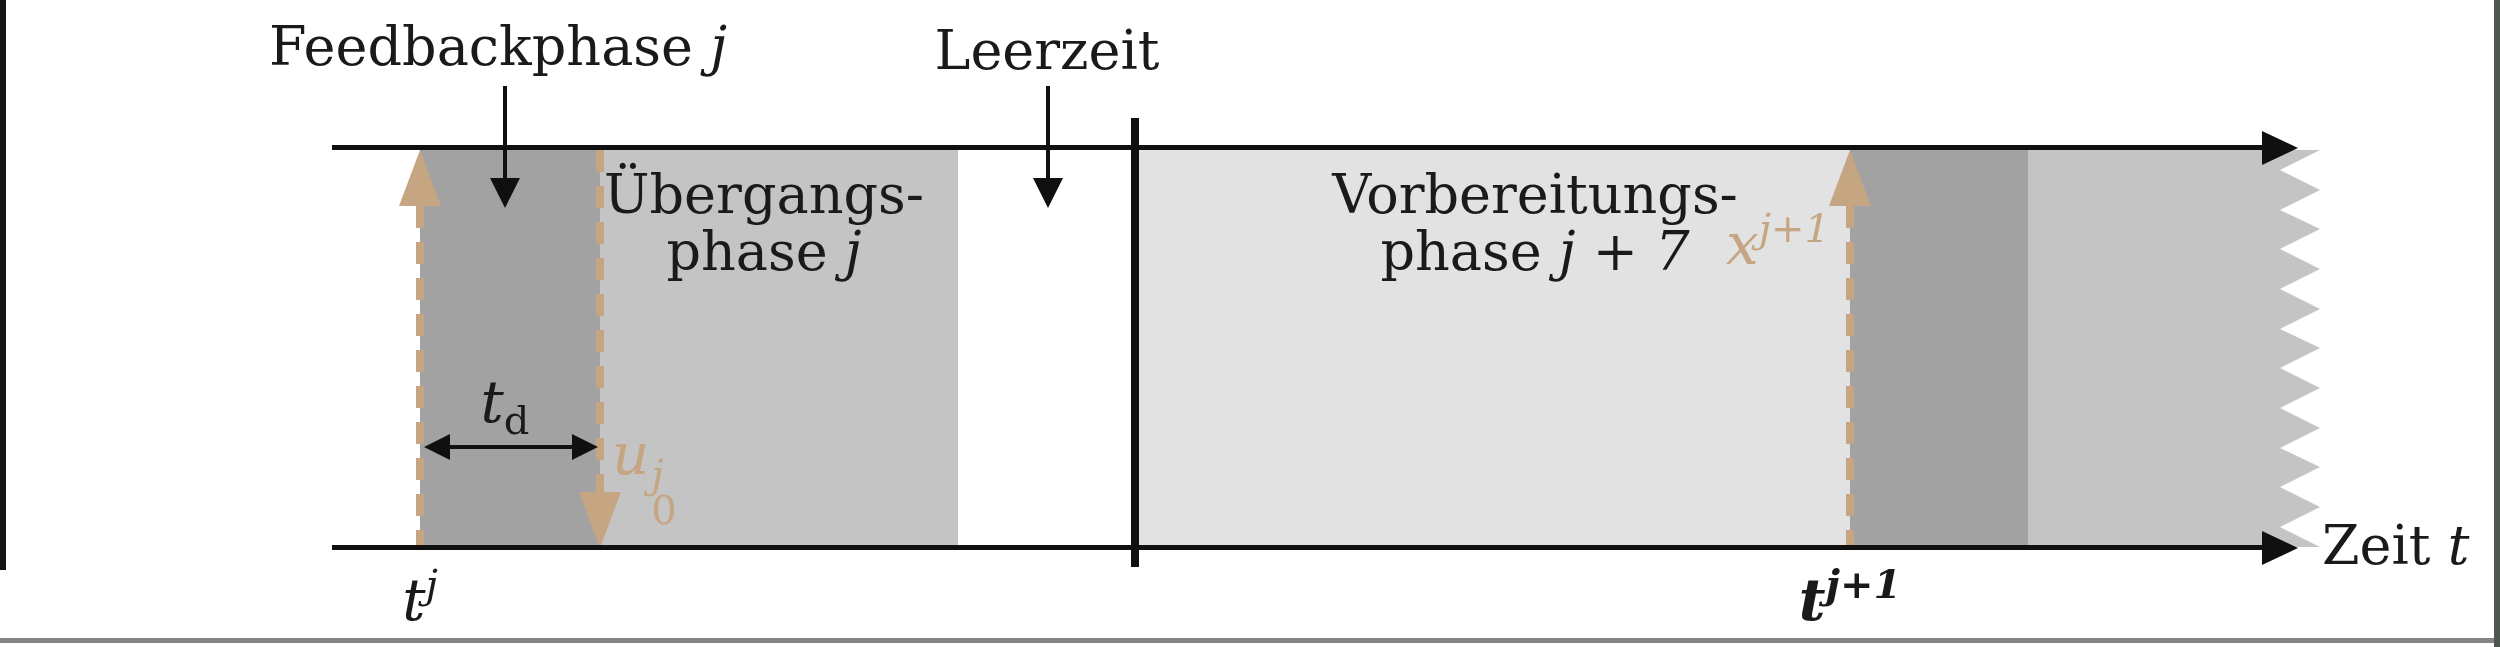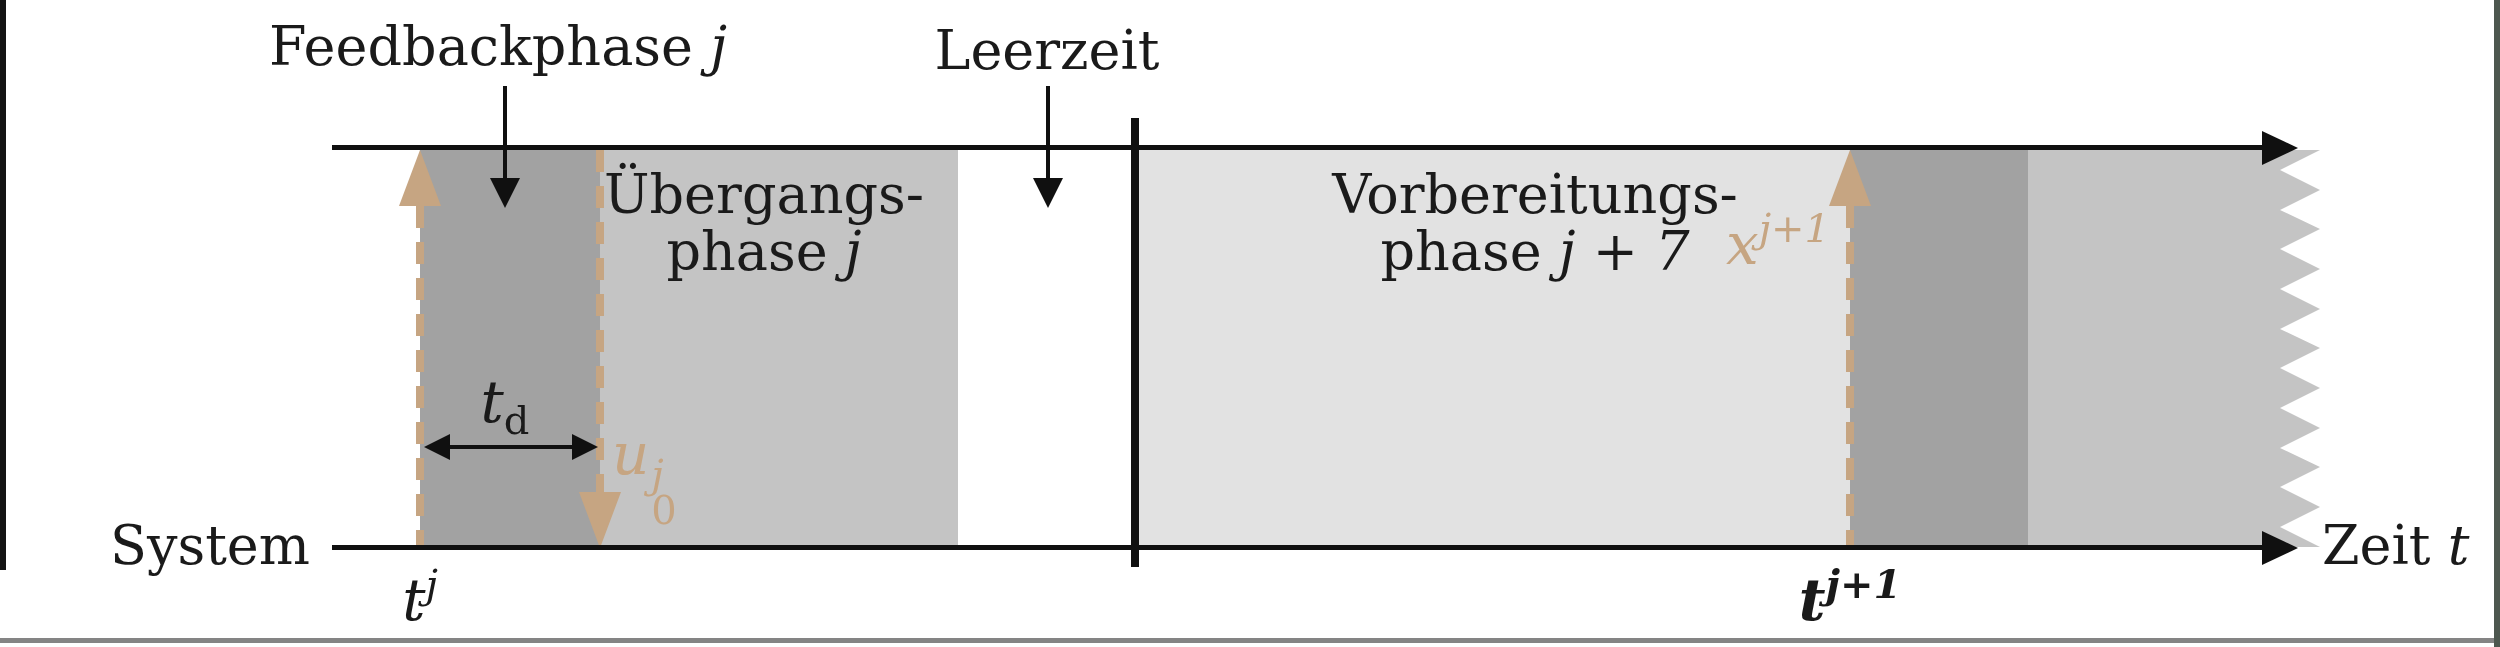--- a/index.html
+++ b/index.html
@@ -96,23 +96,20 @@
   <div class="vhead" style="left:1033px; top:178px;"></div>
 
   <div class="shaft" style="left:449px; top:445px; width:124px; height:4px;"></div>
   <div class="lhead" style="left:424px; top:434px;"></div>
   <div class="rhead" style="left:572px; top:434px;"></div>
 
   <div class="borderL"></div>
   <div class="borderB"></div>
   <div class="borderR"></div>
 
-  <div class="lbl right" style="left:0; top:517px; width:310px;">
-    <span>System</span>
-  </div>
 
   <div class="lbl center" style="left:248px; top:18px; width:500px;">
     <span>Feedbackphase </span><span class="math">j</span>
   </div>
   <div class="lbl center" style="left:897px; top:22px; width:300px;">
     <span>Leerzeit</span>
   </div>
 
   <div class="lbl center" style="left:584px; top:166px; width:360px;">
     <span>Übergangs-</span><br>

